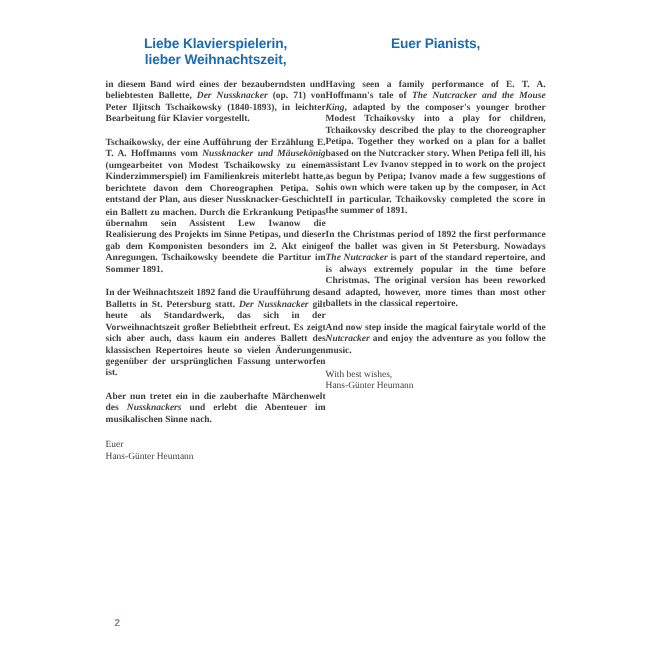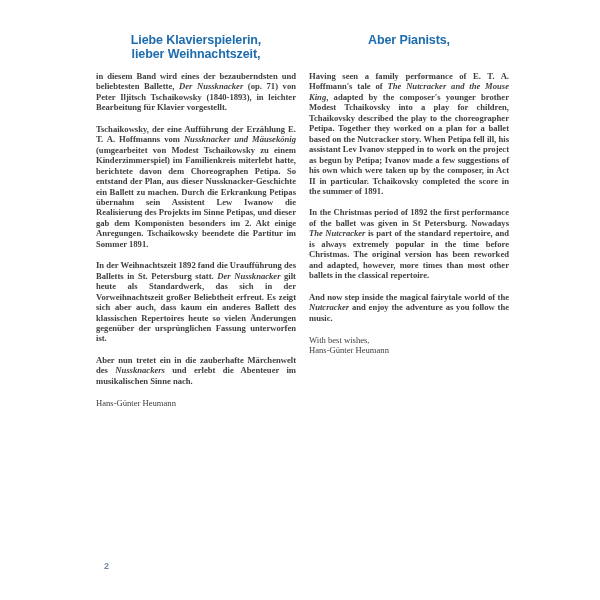--- a/index.html
+++ b/index.html
@@ -14,21 +14,20 @@
     background: #ffffff;
     overflow: hidden;
     font-family: "Liberation Serif", serif;
   }
   .columns {
     position: absolute;
     left: 96px;
     top: 33px;
     width: 413px;
     display: flex;
-    gap: 13px;
   }
   .column {
     width: 200px;
   }
   .heading {
     height: 38px;
     font-family: "Liberation Sans", sans-serif;
     font-weight: bold;
     font-size: 12.5px;
     line-height: 14px;
@@ -78,27 +77,28 @@
           <div>Liebe Klavierspielerin,</div>
           <div>lieber Weihnachtszeit,</div>
         </h2>
       <div class="body-text">
           <p><span>in diesem Band wird eines der bezauberndsten und beliebtesten Ballette, </span><em>Der Nussknacker</em><span> (op. 71) von Peter Iljitsch Tschaikowsky (1840-1893), in leichter Bearbeitung für Klavier vorgestellt.</span></p>
           <p><span>Tschaikowsky, der eine Aufführung der Erzählung E. T. A. Hoffmanns vom </span><em>Nussknacker und Mäusekönig</em><span> (umgearbeitet von Modest Tschaikowsky zu einem Kinderzimmerspiel) im Familienkreis miterlebt hatte, berichtete davon dem Choreographen Petipa. So entstand der Plan, aus dieser Nussknacker-Geschichte ein Ballett zu machen. Durch die Erkrankung Petipas übernahm sein Assistent Lew Iwanow die Realisierung des Projekts im Sinne Petipas, und dieser gab dem Komponisten besonders im 2. Akt einige Anregungen. Tschaikowsky beendete die Partitur im Sommer 1891.</span></p>
           <p><span>In der Weihnachtszeit 1892 fand die Uraufführung des Balletts in St. Petersburg statt. </span><em>Der Nussknacker</em><span> gilt heute als Standardwerk, das sich in der Vorweihnachtszeit großer Beliebtheit erfreut. Es zeigt sich aber auch, dass kaum ein anderes Ballett des klassischen Repertoires heute so vielen Änderungen gegenüber der ursprünglichen Fassung unterworfen ist.</span></p>
           <p><span>Aber nun tretet ein in die zauberhafte Märchenwelt des </span><em>Nussknackers</em><span> und erlebt die Abenteuer im musikalischen Sinne nach.</span></p>
         </div>
       <div class="signature">
+          <div>Euer</div>
           <div>Hans-Günter Heumann</div>
         </div>
     </section>
 
     <section class="column">
       <h2 class="heading">
-          <div>Aber Pianists,</div>
+          <div>Euer Pianists,</div>
         </h2>
       <div class="body-text">
           <p><span>Having seen a family performance of E. T. A. Hoffmann's tale of </span><em>The Nutcracker and the Mouse King</em><span>, adapted by the composer's younger brother Modest Tchaikovsky into a play for children, Tchaikovsky described the play to the choreographer Petipa. Together they worked on a plan for a ballet based on the Nutcracker story. When Petipa fell ill, his assistant Lev Ivanov stepped in to work on the project as begun by Petipa; Ivanov made a few suggestions of his own which were taken up by the composer, in Act II in particular. Tchaikovsky completed the score in the summer of 1891.</span></p>
           <p><span>In the Christmas period of 1892 the first performance of the ballet was given in St Petersburg. Nowadays </span><em>The Nutcracker</em><span> is part of the standard repertoire, and is always extremely popular in the time before Christmas. The original version has been reworked and adapted, however, more times than most other ballets in the classical repertoire.</span></p>
           <p><span>And now step inside the magical fairytale world of the </span><em>Nutcracker</em><span> and enjoy the adventure as you follow the music.</span></p>
         </div>
       <div class="signature">
           <div>With best wishes,</div>
           <div>Hans-Günter Heumann</div>
         </div>

